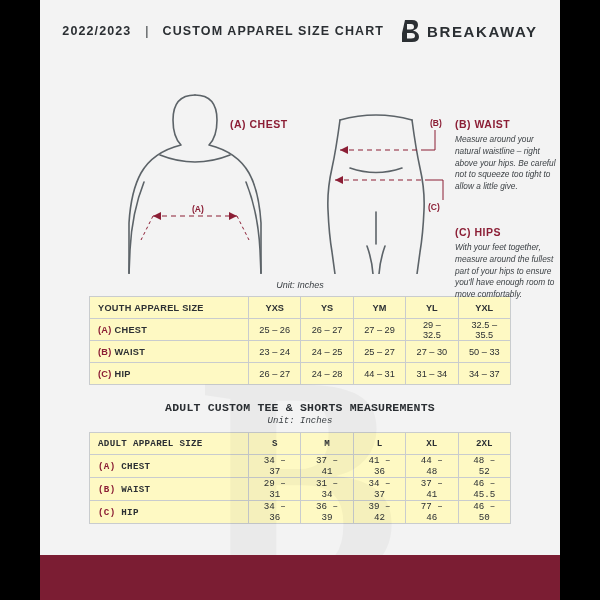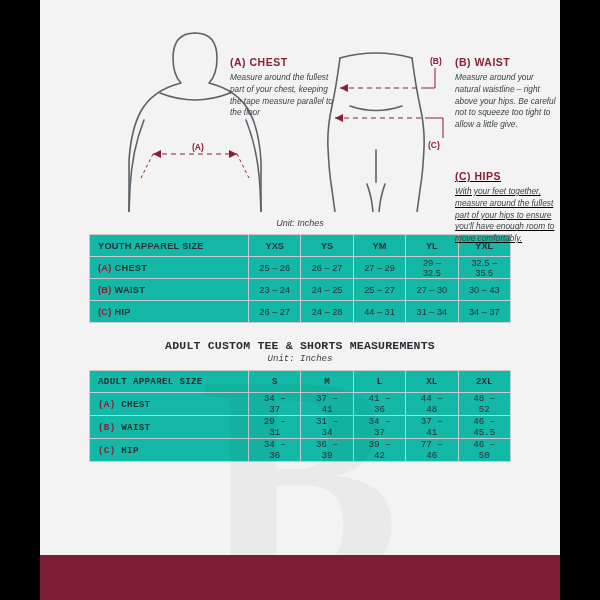--- a/index.html
+++ b/index.html
@@ -96,21 +96,21 @@
     margin-bottom: 4px;
   }
   .callout-body {
     color: #3d4246;
     font-size: 8.3px;
     font-style: italic;
     line-height: 1.42;
   }
   .c-chest { left: 190px; top: 56px; width: 104px; }
   .c-waist { left: 415px; top: 56px; width: 104px; }
-  .c-hips  { left: 415px; top: 170px; width: 104px; text-decoration: underline; }
+  .c-hips  { left: 415px; top: 164px; width: 104px; }
 
   .tag {
     position: absolute;
     color: #8b1e35;
     font-size: 8.5px;
     font-weight: 700;
   }
 
   
   .table-block { margin-top: 6px; }
@@ -126,21 +126,21 @@
     color: #3d4246;
     font-size: 9px;
     font-style: italic;
     margin-top: 2px;
     margin-bottom: 6px;
   }
   table {
     width: 422px;
     margin: 0 auto;
     border-collapse: collapse;
-    background: #14b8a6;
+    background: #fef9c3;
     table-layout: fixed;
   }
   th, td {
     border: 1px solid #c9ccce;
     height: 21px;
     font-size: 9.2px;
     color: #2b2f33;
     padding: 0 8px;
   }
   th.rowhead, td.rowhead {
@@ -166,20 +166,37 @@
     background: #7b1d33;
   }
 </style>
 </head>
 <body>
 
 <div class="page">
 
   <div class="watermark">B</div>
 
+  <div class="header">
+    <span class="header-title">2022/2023</span>
+    <span class="header-sep">|</span>
+    <span class="header-title">CUSTOM APPAREL SIZE CHART</span>
+    <span class="brand">
+      <span>
+        <svg class="brand-mark" viewBox="0 0 22 24" xmlns="http://www.w3.org/2000/svg">
+          <path d="M4 1 L14 1 Q20 1 20 6 Q20 10 15 11.5 Q21 13 21 18 Q21 23 14 23 L4 23 Z" fill="#2b2f33"></path>
+          <path d="M9 5 L13 5 Q16 5 16 8 Q16 10.5 12.5 10.5 L9 10.5 Z" fill="#f3f3f3"></path>
+          <path d="M9 14 L13.5 14 Q17 14 17 17 Q17 19.5 13 19.5 L9 19.5 Z" fill="#f3f3f3"></path>
+          <path d="M0 1 L7 1 L2 23 L0 23 Z" fill="#f3f3f3"></path>
+          <path d="M2 1 L6 1 L1.5 23 L0 23 Z" fill="#2b2f33" opacity="0"></path>
+        </svg>
+      </span>
+      <span class="brand-name">BREAKAWAY</span>
+    </span>
+  </div>
 
   <div class="diagram">
     <svg width="520" height="212" viewBox="0 0 520 212" xmlns="http://www.w3.org/2000/svg">
       <g fill="none" stroke="#5c6368" stroke-width="1.6" stroke-linecap="round" stroke-linejoin="round">
 
         <path d="M155 33 q-22 0 -22 25 q0 17 8 25 q-28 7 -40 28 q-10 18 -12 50 l0 50"></path>
         <path d="M155 33 q22 0 22 25 q0 17 -8 25 q28 7 40 28 q10 18 12 50 l0 50"></path>
         <path d="M104 120 q-12 30 -14 68 l-1 24"></path>
         <path d="M206 120 q12 30 14 68 l1 24"></path>
         <path d="M120 93 q35 14 70 0"></path>
@@ -217,21 +234,20 @@
       <polygon points="295,118 303,114 303,122" fill="#8b1e35"></polygon>
       <path d="M390 118 L403 118 L403 138" stroke="#8b1e35" stroke-width="1" fill="none"></path>
     </svg>
 
     <span class="tag" style="left:152px; top:142px;">(A)</span>
     <span class="tag" style="left:390px; top:56px;">(B)</span>
     <span class="tag" style="left:388px; top:140px;">(C)</span>
 
     <div class="callout c-chest">
       <div class="callout-title">(A) CHEST</div>
-      <div class="callout-body">Measure around the fullest part of your chest, keeping the tape measure parallel to the floor</div>
     </div>
     <div class="callout c-waist">
       <div class="callout-title">(B) WAIST</div>
       <div class="callout-body">Measure around your natural waistline – right above your hips. Be careful not to squeeze too tight to allow a little give.</div>
     </div>
     <div class="callout c-hips">
       <div class="callout-title">(C) HIPS</div>
       <div class="callout-body">With your feet together, measure around the fullest part of your hips to ensure you'll have enough room to move comfortably.</div>
     </div>
   </div>
@@ -257,21 +273,21 @@
           <td class="sizecol">27 – 29</td>
           <td class="sizecol">29 – 32.5</td>
           <td class="sizecol">32.5 – 35.5</td>
         </tr>
         <tr>
           <td class="rowhead"><span class="lbl">(B)</span> <span class="rowname">WAIST</span></td>
           <td class="sizecol">23 – 24</td>
           <td class="sizecol">24 – 25</td>
           <td class="sizecol">25 – 27</td>
           <td class="sizecol">27 – 30</td>
-          <td class="sizecol">30 – 43</td>
+          <td class="sizecol">50 – 33</td>
         </tr>
         <tr>
           <td class="rowhead"><span class="lbl">(C)</span> <span class="rowname">HIP</span></td>
           <td class="sizecol">26 – 27</td>
           <td class="sizecol">24 – 28</td>
           <td class="sizecol">44 – 31</td>
           <td class="sizecol">31 – 34</td>
           <td class="sizecol">34 – 37</td>
         </tr>
       </tbody>

